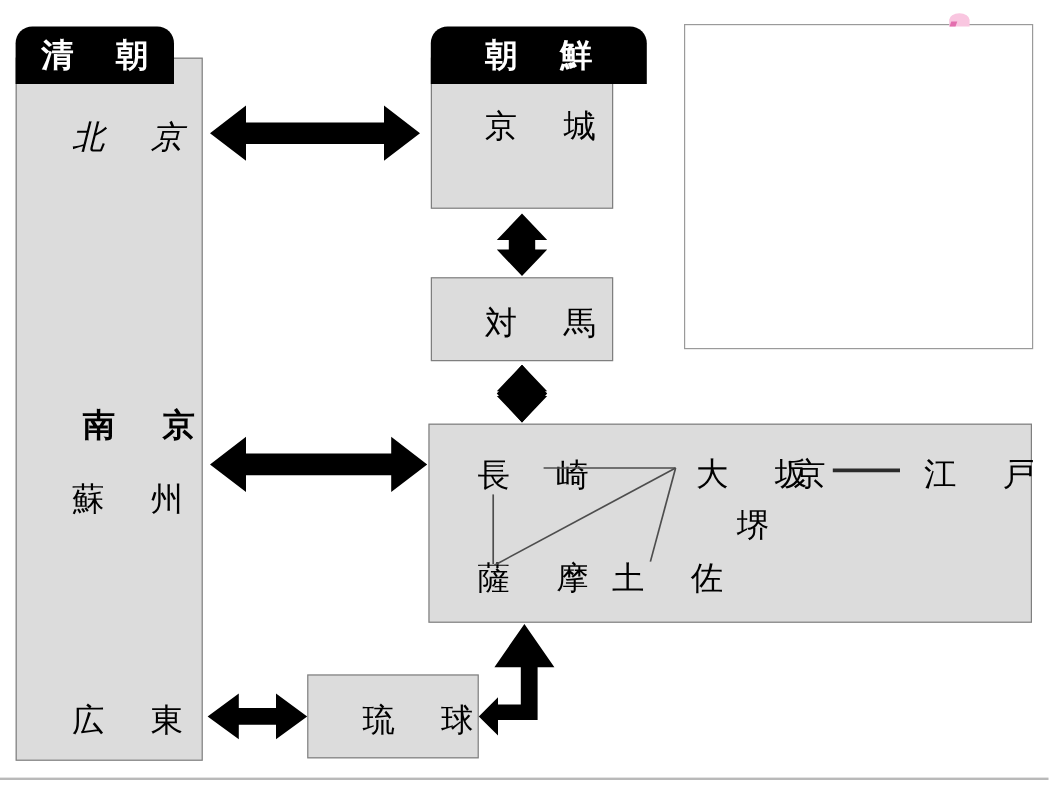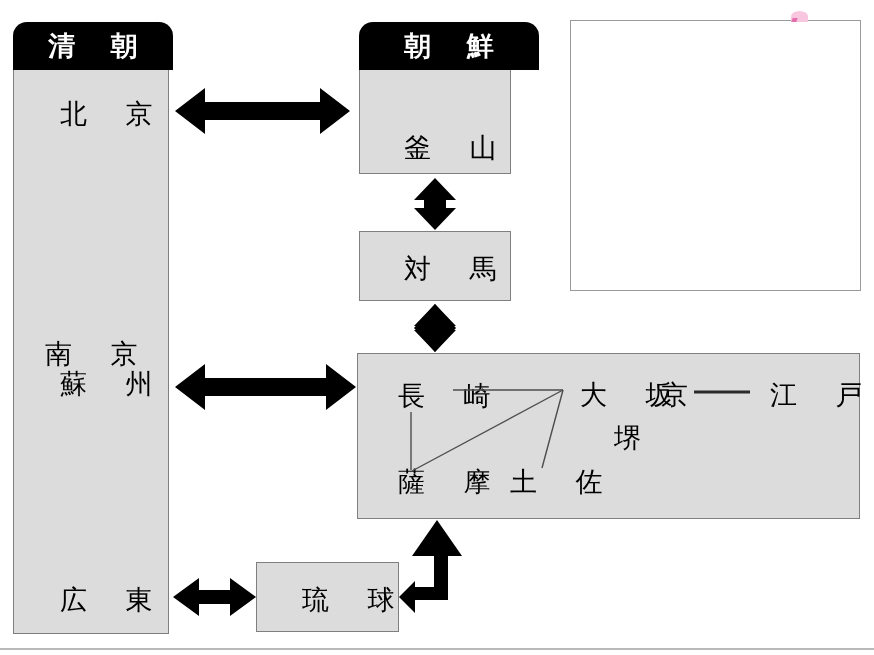--- a/index.html
+++ b/index.html
@@ -121,33 +121,33 @@
     position: absolute;
     background: #b9b9b9;
   }
 </style>
 </head>
 <body>
 
 <div id="canvas">
 
   <div class="panel" style="left:13px; top:48px; width:156px; height:586px;"></div>
-  <div class="panel-header" style="left:13px; top:22px; width:160px; height:48px;">
+  <div class="panel-header" style="left:13px; top:22px; width:132px; height:48px;">
     <span class="cjk hdr-text">清 朝</span>
   </div>
-  <span class="cjk row-text" style="left:45px; top:96px;">北 京</span>
-  <span class="cjk row-text" style="left:30px; top:336px;">南 京</span>
-  <span class="cjk row-text" style="left:45px; top:366px;">蘇 州</span>
+  <span class="cjk row-text" style="left:45px; top:96px;font-style:italic;">北 京</span>
+  <span class="cjk row-text" style="left:54px; top:336px;font-weight:bold;">南 京</span>
+  <span class="cjk row-text" style="left:45px; top:398px;">蘇 州</span>
   <span class="cjk row-text" style="left:45px; top:582px;">広 東</span>
 
   <div class="panel" style="left:359px; top:48px; width:152px; height:126px;"></div>
   <div class="panel-header" style="left:359px; top:22px; width:180px; height:48px;">
     <span class="cjk hdr-text">朝 鮮</span>
   </div>
-  <span class="cjk row-text" style="left:389px; top:130px;">釜 山</span>
+  <span class="cjk row-text" style="left:389px; top:87px;">京 城</span>
 
   <div class="box" style="left:359px; top:231px; width:152px; height:70px;"></div>
   <span class="cjk row-text" style="left:389px; top:251px;text-align:center;">対 馬</span>
 
   <div class="box" style="left:357px; top:353px; width:503px; height:166px;"></div>
   <span class="cjk jp-label jp-pair" style="left:383px; top:378px;">長 崎</span>
   <span class="cjk jp-label jp-pair" style="left:565px; top:377px;">大 坂</span>
   <span class="cjk jp-label" style="left:661px; top:377px;">京</span>
   <span class="cjk jp-label jp-pair" style="left:755px; top:377px;">江 戸</span>
   <span class="cjk jp-label" style="left:614px; top:420px;">堺</span>

